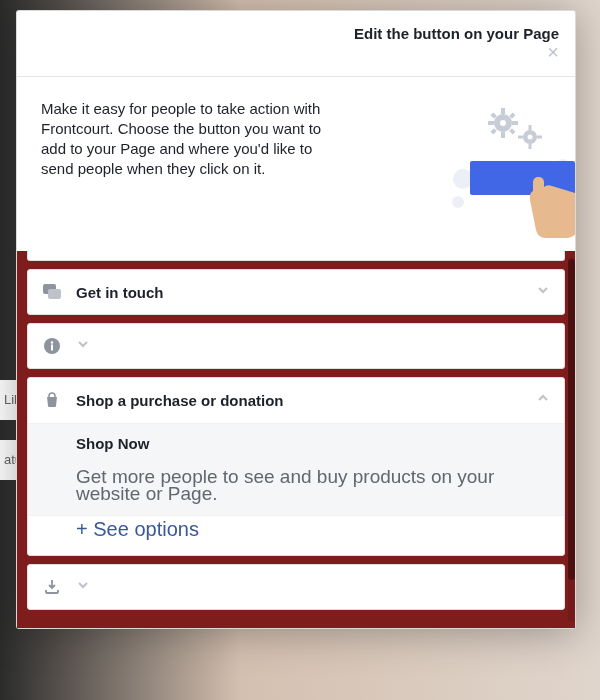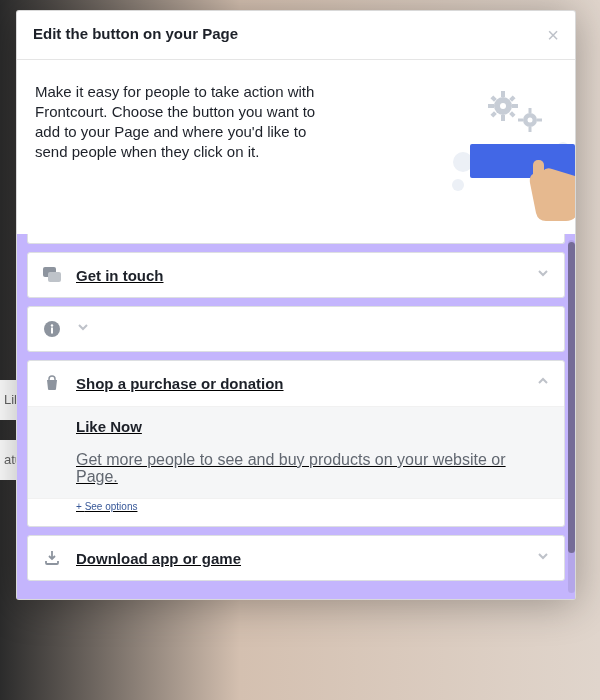--- a/index.html
+++ b/index.html
@@ -14,39 +14,39 @@
   .dialog {
     position: absolute;
     left: 16px; top: 10px;
     width: 560px;
     background: #fff;
     border-radius: 3px;
     box-shadow: 0 4px 40px rgba(0,0,0,0.3);
     border: 1px solid rgba(0,0,0,0.15);
   }
   .dlg-header {
-    display: flex; align-items: flex-start; justify-content: space-between;
+    display: flex; align-items: flex-end; justify-content: space-between;
     padding: 14px 16px;
     border-bottom: 1px solid #e5e5e5;
+    flex-direction: column;
   }
   .dlg-header h2 { font-size: 15px; font-weight: bold; color: #1d2129; }
   .close-x { color: #bec2c9; font-size: 20px; cursor: pointer; line-height: 1; background:none;border:none;}
   .dlg-intro {
     display: flex;
-    padding: 22px 0 22px 18px;
+    padding: 22px 0 22px 24px;
     gap: 20px;
     align-items: flex-start;
   }
   .dlg-intro p { flex: 1; font-size: 15px; line-height: 20px; color: #1d2129; padding-right: 6px; }
   .illus { width: 220px; height: 130px; position: relative; flex-shrink: 0; overflow: visible; }
   .dlg-body {
-    background: #c4b5fd;
+    background: #7f1d1d;
     padding: 0 10px 10px;
     position:relative;
-    text-decoration:underline;
   }
   .peek { height:10px; background:#fff; border:1px solid #dddfe2; border-top:none; border-radius:0 0 3px 3px; margin-bottom:8px;}
   .acc {
     background: #fff;
     border: 1px solid #dddfe2;
     border-radius: 3px;
     margin-bottom: 8px;
   }
   .acc-header {
     display: flex;
@@ -59,26 +59,26 @@
   .chev { color: #bec2c9; }
   .acc-body { border-top: 1px solid transparent; position:relative;}
   .subopt {
     padding: 11px 16px 13px 48px;
     border-top: 1px solid #f1f1f1;
     cursor: pointer;
     position:relative;
   }
   .subopt.highlight { background: #f5f6f7; }
   .subopt-title { font-size: 15px; font-weight: 600; color: #1d2129; margin-bottom: 2px; }
-  .subopt-desc { font-size: 16px; color: #616770; line-height: 17px; margin-top: 16px; }
+  .subopt-desc { font-size: 19px; color: #616770; line-height: 17px; margin-top: 16px; }
   .see-options {
     padding: 2px 16px 14px 48px;
     border-top: 1px solid #f1f1f1;
     color: #385898;
-    font-size: 10px;
+    font-size: 20px;
     cursor: pointer;
   }
   .plus { color: #385898; }
   .scroll-track {
     position: absolute; right: 0; top: 6px; bottom: 6px; width: 7px;
     background: rgba(0,0,0,0.08); border-radius: 4px;
   }
   .scroll-thumb {
     position: absolute; left: 0; right: 0; top: 2px; height: 88%;
     background: rgba(0,0,0,0.35); border-radius: 4px;
@@ -201,38 +201,37 @@
             </svg>
         </span>
       </div>
       <div class="acc-body">
         <svg class="arrow-annot" width="120" height="56" viewBox="0 0 120 56">
           <defs></defs>
           <path d="M0 30 L80 30 L80 18 L0 30 L80 42 L80 30 M80 30 L118 30" stroke="#12b6e6" stroke-width="0" fill="#12b6e6"></path>
           <polygon points="0,30 34,14 34,22 118,22 118,38 34,38 34,46" fill="#12b6e6"></polygon>
         </svg>
         <div class="subopt highlight">
-          <div class="subopt-title">Like Now</div>
+          <div class="subopt-title">Shop Now</div>
           <div class="subopt-desc">Get more people to see and buy products on your website or Page.</div>
         </div>
         <div class="see-options">
           <span class="plus">+ </span><span>See options</span>
         </div>
       </div>
     </div>
 
     <div class="acc">
       <div class="acc-header">
         <span class="acc-icon">
           <svg width="16" height="16" viewBox="0 0 16 16">
               <path d="M8 1v8M5 6l3 3 3-3" stroke="#8d949e" stroke-width="1.8" fill="none"></path>
               <path d="M2 11v2a1 1 0 0 0 1 1h10a1 1 0 0 0 1-1v-2" stroke="#8d949e" stroke-width="1.8" fill="none"></path>
             </svg>
         </span>
-        <span class="acc-title">Download app or game</span>
         <span class="chev">
           <svg width="14" height="14" viewBox="0 0 14 14">
               <path d="M3 5l4 4 4-4" stroke="#bec2c9" stroke-width="2" fill="none"></path>
             </svg>
         </span>
       </div>
     </div>
 
     <div class="scroll-track">
       <div class="scroll-thumb"></div>

